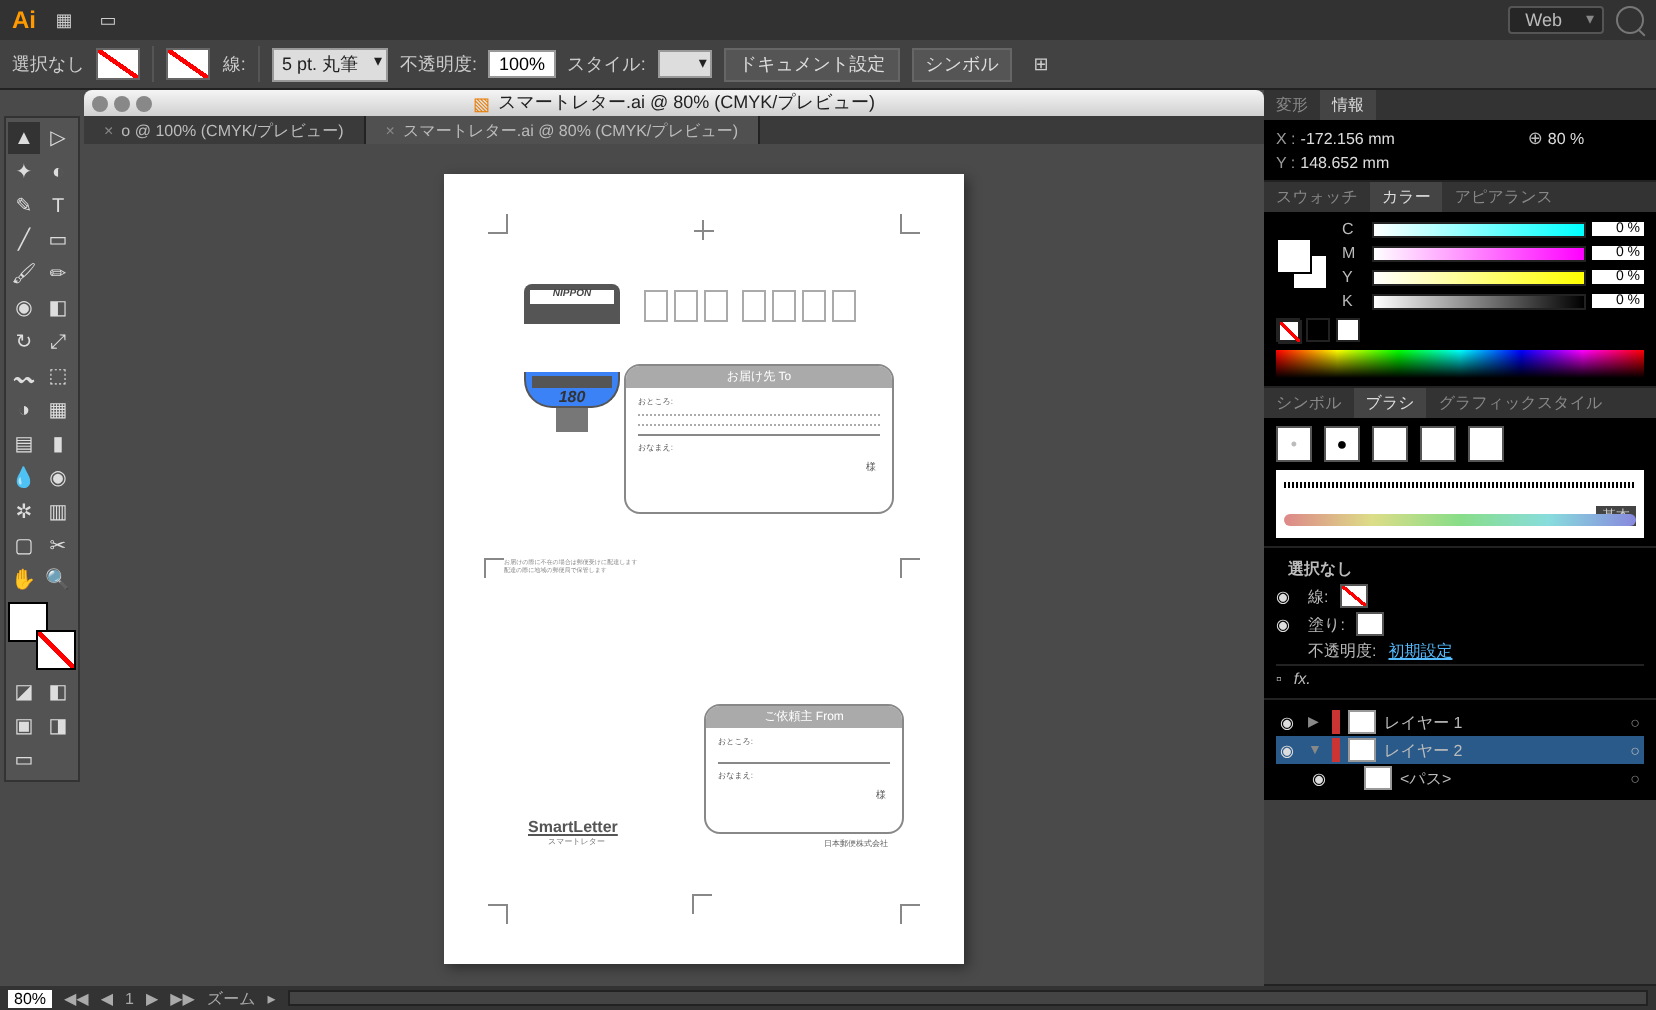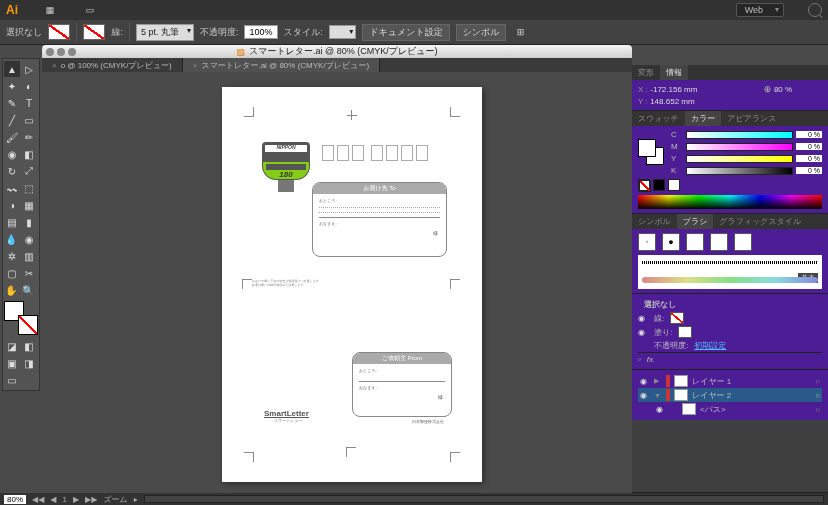--- a/index.html
+++ b/index.html
@@ -1,19 +1,19 @@
 <!DOCTYPE html>
 <html><head>
 <meta charset="utf-8">
 <style>
   * { box-sizing: border-box; margin: 0; padding: 0; font-family: "Hiragino Kaku Gothic Pro", "Meiryo", sans-serif; }
   body { width: 828px; height: 505px; background: #4a4a4a; color: #bbbbbb; font-size: 9px; overflow: hidden; position: relative; }
 
   
-  .menubar { height: 20px; background: #323232; display: flex; align-items: center; padding: 0 6px; gap: 24px; }
+  .menubar { height: 20px; background: #323232; display: flex; align-items: center; padding: 0 6px; gap: 6px; }
   .ai-logo { color: #ff9a00; font-weight: bold; font-size: 12px; }
   .mb-icon { width: 16px; height: 16px; display: flex; align-items: center; justify-content: center; color: #ccc; }
   .mb-sep { flex: 1; }
   .mb-pill { background: #262626; border: 1px solid #555; padding: 1px 20px 1px 8px; border-radius: 2px; position: relative; font-size: 9px; }
   .mb-pill::after { content: "▾"; position: absolute; right: 4px; top: 1px; font-size: 8px; color: #888; }
   .mb-search { width: 14px; height: 14px; border: 1px solid #777; border-radius: 50%; position: relative; }
   .mb-search::after { content: ""; position: absolute; width: 4px; height: 1px; background: #777; bottom: -1px; right: -2px; transform: rotate(45deg); }
 
   
   .controlbar { height: 25px; background: #424242; border-bottom: 1px solid #222; display: flex; align-items: center; padding: 0 6px; gap: 6px; font-size: 9px; }
@@ -62,21 +62,21 @@
   .cm.br { bottom: 18px; right: 20px; } .cm.br::before { top: 0; left: 0; } .cm.br::after { top: 0; left: 0; }
   .cm.mid-l { top: 50%; left: 20px; transform: translateY(-50%); }
   .cm.mid-r { top: 50%; right: 20px; transform: translateY(-50%); }
   .cm.ml-b { bottom: 23px; left: 50%; transform: translateX(-50%); }
 
   
   .mailbox { position: absolute; top: 55px; left: 40px; width: 48px; }
   .mailbox .top { height: 20px; background: #555; border-radius: 4px 4px 0 0; position: relative; }
   .mailbox .top::before { content: ""; position: absolute; inset: 3px 3px 10px 3px; background: #fff; }
   .mailbox .nippon { position: absolute; top: 2px; left: 0; right: 0; text-align: center; font-size: 5px; font-style: italic; font-weight: bold; color: #444; }
-  .mailbox .mid { height: 18px; background: #84cc16; border: 1px solid #555; border-top: none; position: relative; border-radius: 0 0 14px 14px; }
+  .mailbox .mid { height: 18px; background: #3b82f6; border: 1px solid #555; border-top: none; position: relative; border-radius: 0 0 14px 14px; margin-top: 24px; }
   .mailbox .mid::before { content: ""; position: absolute; top: 2px; left: 3px; right: 3px; height: 6px; background: #555; }
   .mailbox .price { position: absolute; top: 8px; left: 0; right: 0; text-align: center; font-style: italic; font-weight: bold; font-size: 8px; color: #333; }
   .mailbox .stand { width: 16px; height: 12px; background: #777; margin: 0 auto; }
 
   .postcode { position: absolute; top: 58px; left: 100px; display: flex; gap: 3px; }
   .postcode span { display: inline-block; width: 12px; height: 16px; border: 1px solid #aaa; }
   .postcode span:nth-child(4){ margin-left: 4px; }
 
   .addr-box { position: absolute; border: 1px solid #888; border-radius: 8px; }
   .addr-box .hdr { background: #aaa; color: #fff; font-size: 6px; text-align: center; padding: 1px 0; border-radius: 7px 7px 0 0; }
@@ -86,26 +86,26 @@
   .addr-box .bottom-row { display: flex; justify-content: space-between; font-size: 5px; padding: 0 8px 4px; color: #555; }
   .addr-to { top: 95px; left: 90px; width: 135px; height: 75px; }
   .addr-from { top: 265px; left: 130px; width: 100px; height: 65px; }
 
   .smartletter { position: absolute; left: 42px; top: 322px; font-size: 8px; font-weight: bold; color: #555; text-decoration: underline; }
   .sl-sub { position: absolute; left: 52px; top: 331px; font-size: 4px; color: #777; }
   .yubin { position: absolute; right: 38px; top: 332px; font-size: 4px; color: #666; }
   .fine { position: absolute; left: 30px; top: 192px; font-size: 3px; color: #888; line-height: 1.4; }
 
   
-  .panels { position: absolute; right: 0; top: 45px; width: 196px; bottom: 12px; background: #3f3f3f; display: flex; flex-direction: column; margin-top: 20px; }
+  .panels { position: absolute; right: 0; top: 45px; width: 196px; bottom: 12px; background: #3f3f3f; display: flex; flex-direction: column; }
   .panel { border-bottom: 1px solid #222; }
   .panel-tabs { display: flex; background: #333; font-size: 8px; }
   .panel-tab { padding: 2px 6px; color: #888; }
   .panel-tab.active { background: #444; color: #ddd; }
-  .panel-body { padding: 4px 6px; background: #4c1d95; font-size: 9px; }
+  .panel-body { padding: 4px 6px; background: #000000; font-size: 9px; }
 
   .info-body { display: grid; grid-template-columns: 1fr 1fr; gap: 2px 8px; }
   .info-body .lbl { color: #999; font-size: 8px; }
   .info-body .val { color: #ddd; font-size: 8px; }
 
   .color-body { display: grid; grid-template-columns: 30px 12px 1fr 26px; gap: 3px; align-items: center; font-size: 8px; }
   .color-body .sw-stack { grid-row: span 4; position: relative; width: 28px; height: 28px; }
   .color-body .sw-stack .fg { position: absolute; width: 18px; height: 18px; background: #fff; border: 1px solid #000; }
   .color-body .sw-stack .bg { position: absolute; width: 18px; height: 18px; left: 8px; top: 8px; background: #fff; border: 1px solid #000; }
   .slider-track { height: 8px; border: 1px solid #222; }

